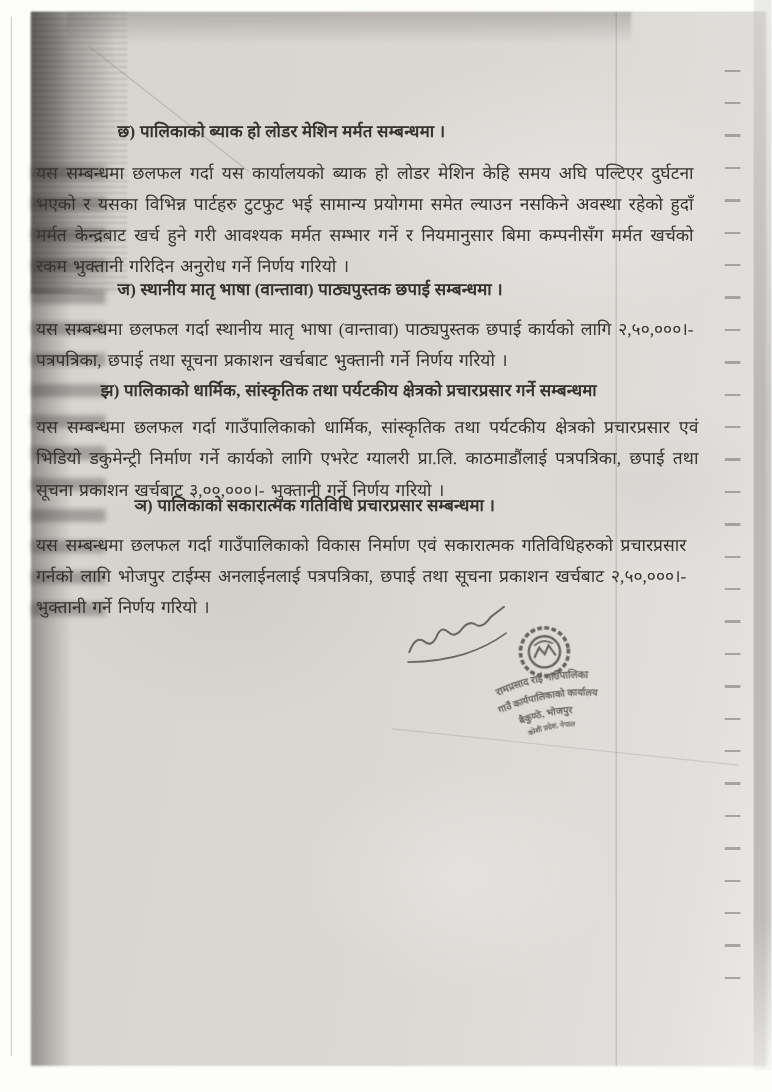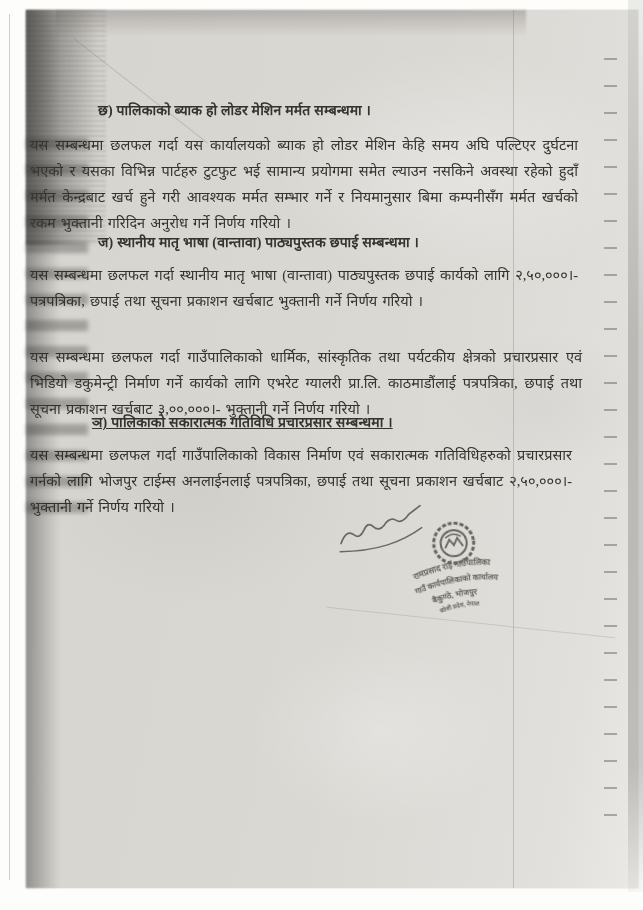--- a/index.html
+++ b/index.html
@@ -61,41 +61,42 @@
   }
   p.body{
     margin:0;font-size:14.5px;line-height:26px;text-align:justify;word-spacing:1.5px;
   }
   .s1h{left:72px;top:90px;}
   .s1b{left:4px;top:122px;width:548px;}
   .s2h{left:72px;top:222px;}
   .s2b{left:4px;top:252px;width:548px;}
   .s3h{left:58px;top:306px;}
   .s3b{left:4px;top:334px;width:552px;}
-  .s4h{left:66px;top:402px;text-decoration:underline;}
+  .s4h{left:86px;top:402px;}
   .s4b{left:4px;top:432px;width:542px;}
   
   .signature{position:absolute;left:308px;top:498px;width:104px;height:48px;transform:rotate(-7deg);opacity:.8;}
   .stamp{
     position:absolute;left:376px;top:510px;width:110px;height:100px;
     transform:rotate(-7deg);filter:blur(.5px);opacity:.82;color:#4e4b47;
   }
   .stamp svg text{font-family:"Liberation Serif","DejaVu Serif",serif;font-weight:bold;fill:#4e4b47;}
 </style>
 </head>
 <body>
 
 <div class="sheet">
 
   <h3 class="heading doc-text s1h">छ) पालिकाको ब्याक हो लोडर मेशिन मर्मत सम्बन्धमा ।</h3>
   <p class="body doc-text s1b">यस सम्बन्धमा छलफल गर्दा यस कार्यालयको ब्याक हो लोडर मेशिन केहि समय अघि पल्टिएर दुर्घटना भएको र यसका विभिन्न पार्टहरु टुटफुट भई सामान्य प्रयोगमा समेत ल्याउन नसकिने अवस्था रहेको हुदाँ मर्मत केन्द्रबाट खर्च हुने गरी आवश्यक मर्मत सम्भार गर्ने र नियमानुसार बिमा कम्पनीसँग मर्मत खर्चको रकम भुक्तानी गरिदिन अनुरोध गर्ने निर्णय गरियो ।</p>
 
   <h3 class="heading doc-text s2h">ज) स्थानीय मातृ भाषा (वान्तावा) पाठ्यपुस्तक छपाई सम्बन्धमा ।</h3>
   <p class="body doc-text s2b">यस सम्बन्धमा छलफल गर्दा स्थानीय मातृ भाषा (वान्तावा) पाठ्यपुस्तक छपाई कार्यको लागि २,५०,०००।- पत्रपत्रिका, छपाई तथा सूचना प्रकाशन खर्चबाट भुक्तानी गर्ने निर्णय गरियो ।</p>
 
+  <h3 class="heading doc-text s3h">झ) पालिकाको धार्मिक, सांस्कृतिक तथा पर्यटकीय क्षेत्रको प्रचारप्रसार गर्ने सम्बन्धमा</h3>
   <p class="body doc-text s3b">यस सम्बन्धमा छलफल गर्दा गाउँपालिकाको धार्मिक, सांस्कृतिक तथा पर्यटकीय क्षेत्रको प्रचारप्रसार एवं भिडियो डकुमेन्ट्री निर्माण गर्ने कार्यको लागि एभरेट ग्यालरी प्रा.लि. काठमाडौंलाई पत्रपत्रिका, छपाई तथा सूचना प्रकाशन खर्चबाट ३,००,०००।- भुक्तानी गर्ने निर्णय गरियो ।</p>
 
   <h3 class="heading doc-text s4h">ञ) पालिकाको सकारात्मक गतिविधि प्रचारप्रसार सम्बन्धमा ।</h3>
   <p class="body doc-text s4b">यस सम्बन्धमा छलफल गर्दा गाउँपालिकाको विकास निर्माण एवं सकारात्मक गतिविधिहरुको प्रचारप्रसार गर्नको लागि भोजपुर टाईम्स अनलाईनलाई पत्रपत्रिका, छपाई तथा सूचना प्रकाशन खर्चबाट २,५०,०००।- भुक्तानी गर्ने निर्णय गरियो ।</p>
 
   <div class="signature">
     <svg width="104" height="48" viewBox="0 0 104 48">
       <path d="M6,30 q7,-14 14,-7 q5,5 10,-3 q5,-9 10,-3 q5,6 11,0 q7,-8 13,-3 q5,4 13,-5 l12,-7" fill="none" stroke="#4f4c48" stroke-width="1.7" stroke-linecap="round"></path>
       <path d="M4,38 q26,3 48,-1 q20,-4 36,-13" fill="none" stroke="#4f4c48" stroke-width="1.4" stroke-linecap="round"></path>
     </svg>

